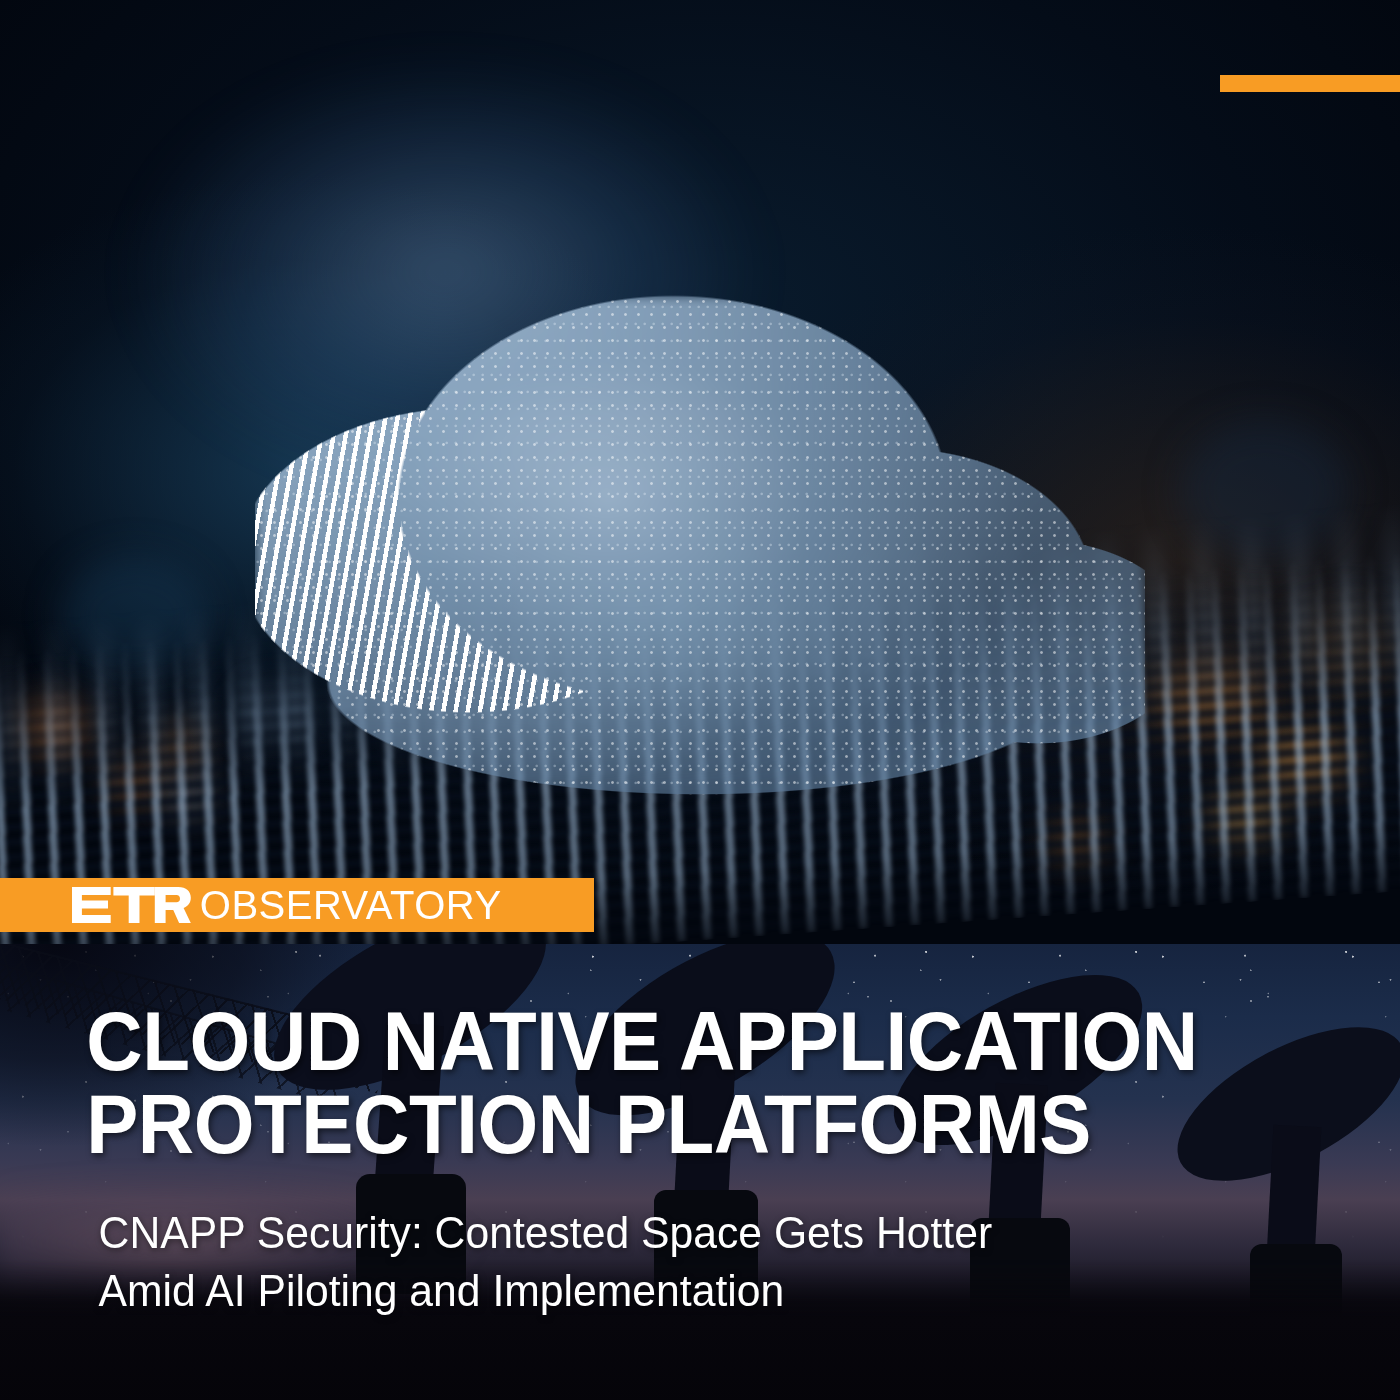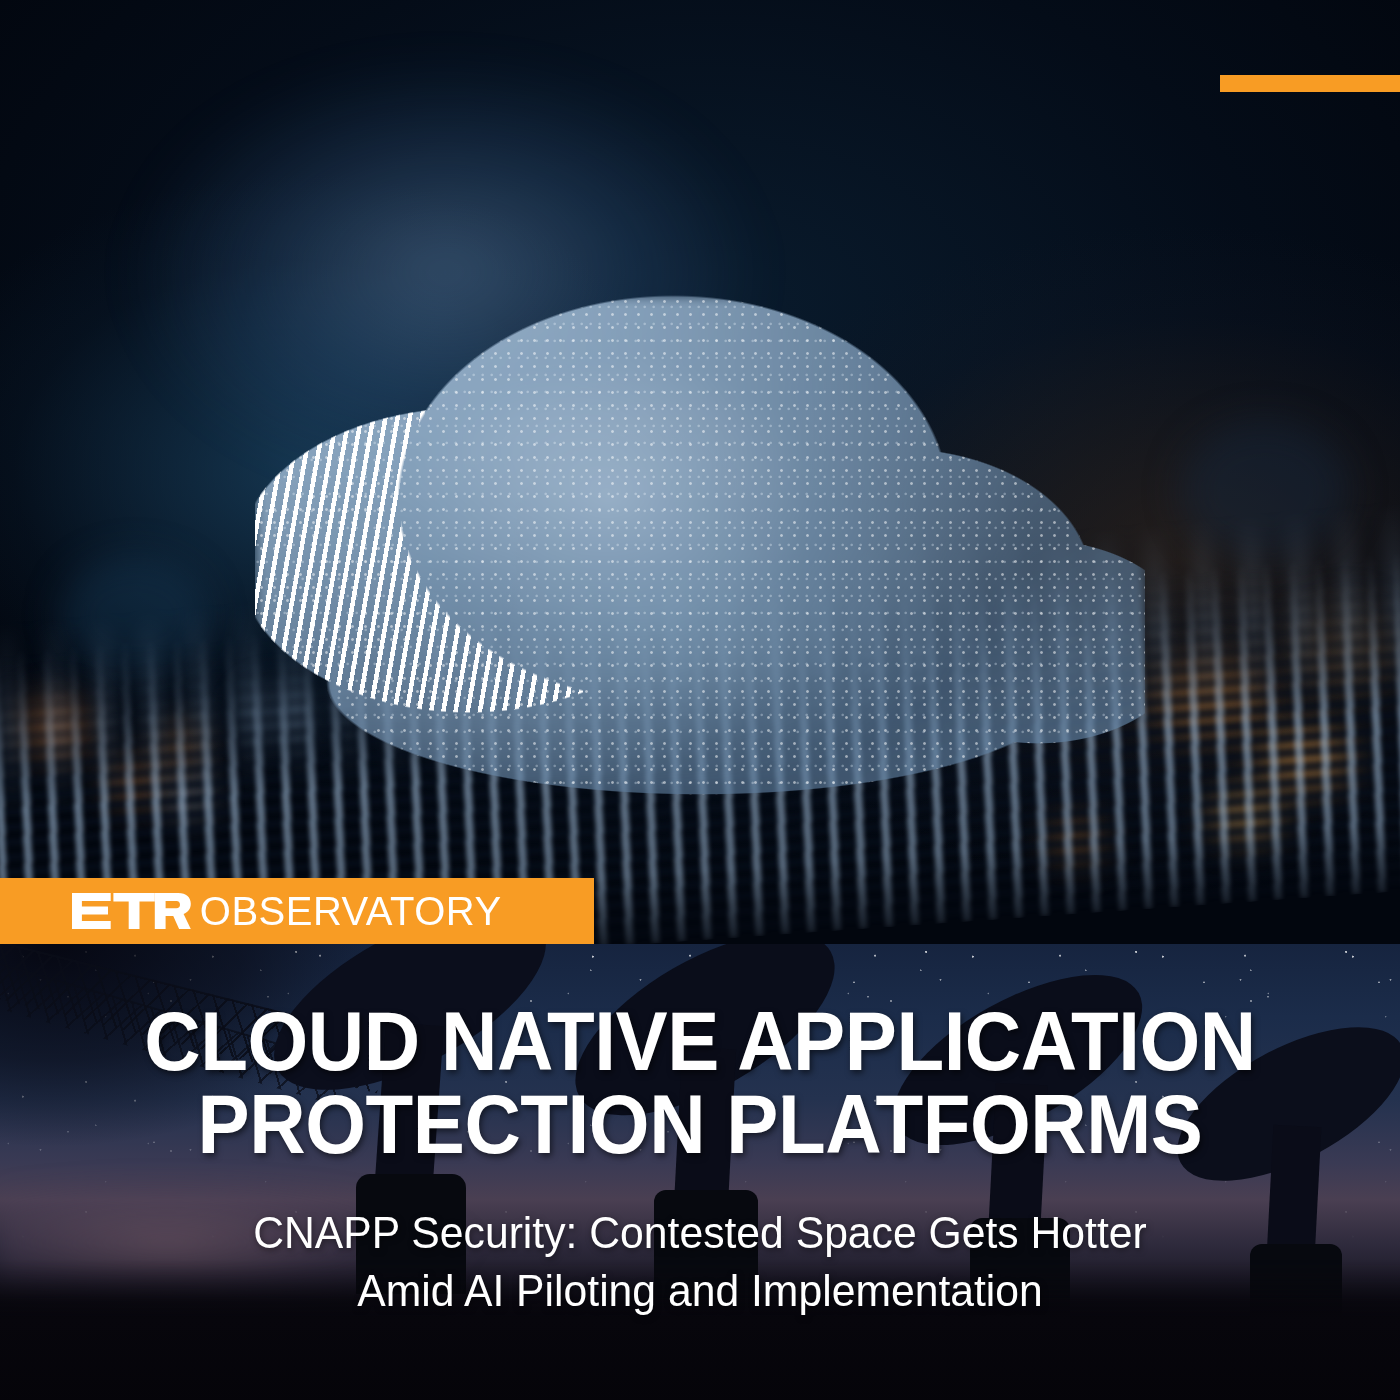--- a/index.html
+++ b/index.html
@@ -165,21 +165,21 @@
     height: 17px;
     background: var(--brand-orange, #F89C24);
   }
 
   
   .brand-banner {
     position: absolute;
     left: 0;
     top: 878px;
     width: 594px;
-    height: 66px;
+    height: 54px;
     background: var(--brand-orange, #F89C24);
     display: flex;
     align-items: center;
     padding-left: 72px;
     box-sizing: border-box;
     z-index: 6;
   }
   .brand-etr {
     display: block;
     height: 36px;
@@ -280,21 +280,20 @@
       repeating-linear-gradient(-58deg, rgba(10,13,24,0.9) 0px, rgba(10,13,24,0.9) 2px, rgba(0,0,0,0) 2px, rgba(0,0,0,0) 17px),
       linear-gradient(to bottom, rgba(10,13,24,0.9) 0px, rgba(10,13,24,0.9) 2px, rgba(0,0,0,0) 2px);
   }
 
   
   .textblock {
     position: absolute;
     left: 0;
     top: 1000px;
     width: 1400px;
-    text-align: center;
     z-index: 8;
   }
   .headline {
     color: #ffffff;
     font-family: "Liberation Sans", sans-serif;
     font-weight: 700;
     font-size: 84px;
     line-height: 0.99;
     letter-spacing: -0.5px;
     margin: 0;

